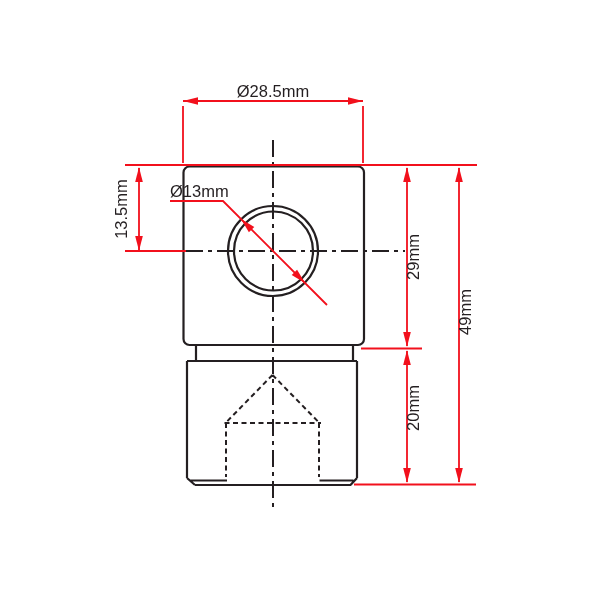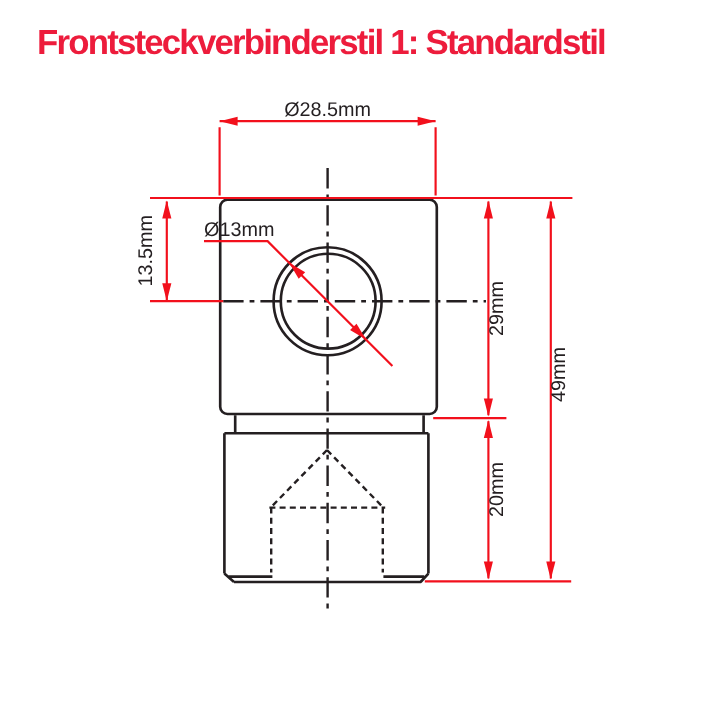--- a/index.html
+++ b/index.html
@@ -21,21 +21,20 @@
   .dimarrow{fill:#f2101c;stroke:none;}
   .dimtext{
     font-family:"Liberation Sans", sans-serif;font-size:16.5px;fill:#241f21;
   }
 </style>
 </head>
 <body>
 
 <div class="page">
 
-  <div class="title">Frontsteckverbinderstil 1: Standardstil</div>
 
   <svg width="600" height="600" viewBox="0 0 600 600">
 
     <g>
       <rect class="outline" x="183.5" y="166.5" width="180.5" height="178.5" rx="6"></rect>
       <circle class="outline" cx="273" cy="251" r="45"></circle>
       <circle class="outline" cx="273.5" cy="251" r="39.5"></circle>
     </g>
 
     <g>

